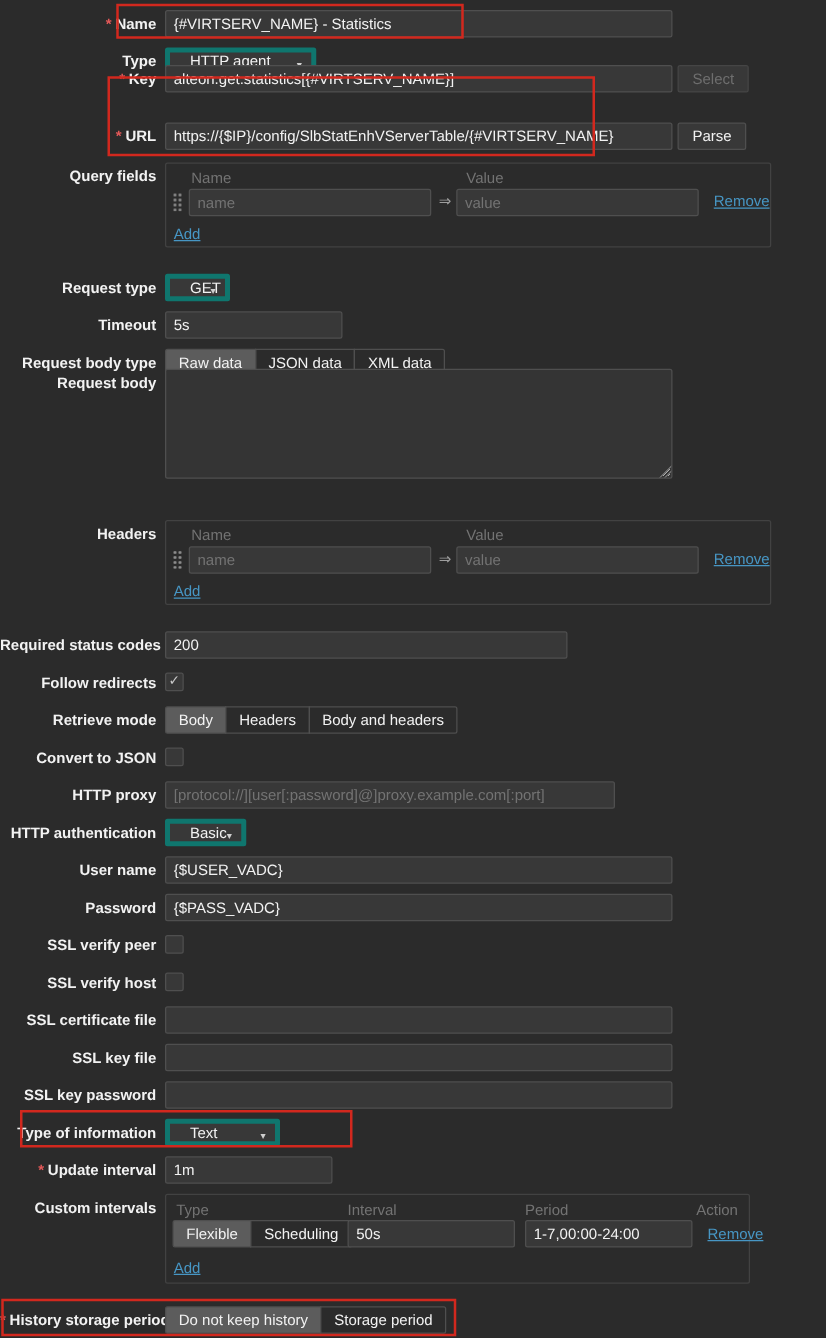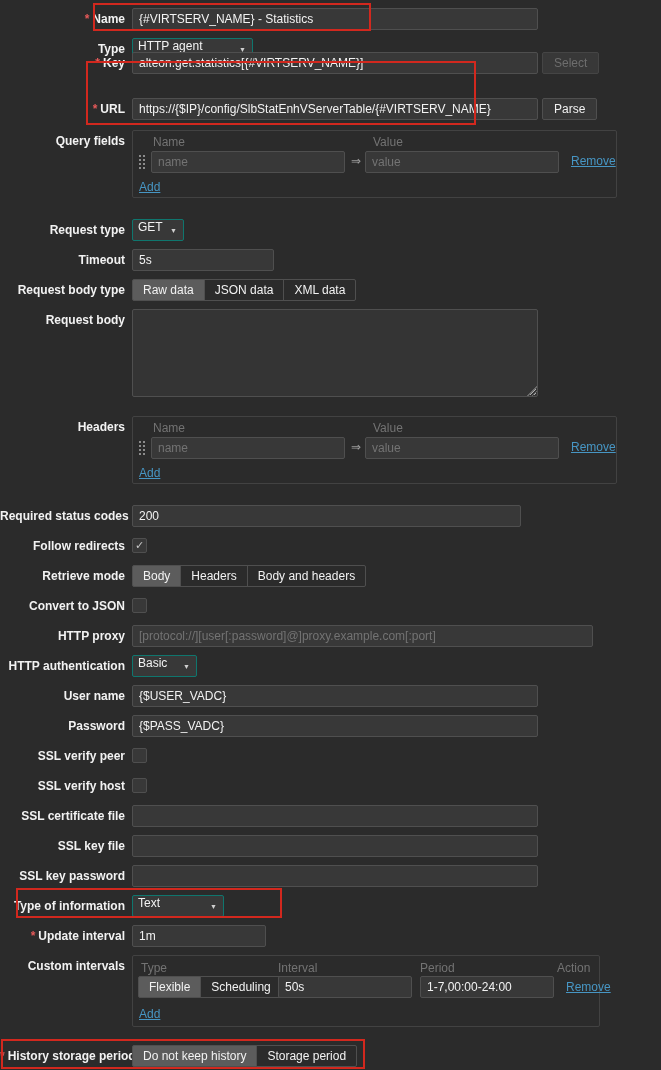--- a/index.html
+++ b/index.html
@@ -20,22 +20,22 @@
   .req { color: #e45959; margin-right: 3px; }
   .input {
     position: absolute; top: 0; height: 22px;
     background: #383838; border: 1px solid #4f4f4f; border-radius: 2px;
     color: #f2f2f2; font: 12px "Liberation Sans", sans-serif; padding: 0 6px;
     outline: none;
   }
   .input::placeholder { color: #737373; opacity: 1; }
   .select {
     position: absolute; top: 0; height: 22px;
-    background: #383838; border: 1px solid #0f766e; border-radius: 2px;
-    display: flex; align-items: flex-start; padding: 0 20px 0 5px; cursor: pointer;
+    background: #383838; border: 4px solid #0f766e; border-radius: 2px;
+    display: flex; align-items: flex-end; padding: 0 20px 0 16px; cursor: pointer;
   }
   .select .arr { position: absolute; right: 6px; top: 7px; font-size: 7px; color: #cfcfcf; }
   .btn {
     position: absolute; top: 0; height: 22px;
     background: #383838; border: 1px solid #4f4f4f; border-radius: 2px;
     color: #f2f2f2; font: 12px "Liberation Sans", sans-serif; padding: 0 11px; cursor: pointer;
   }
   .btn.disabled { color: #6e6e6e; border-color: #454545; cursor: default; }
   .seg { position: absolute; top: 0; display: flex; }
   .seg .opt {
@@ -130,21 +130,21 @@
 
 <div class="row" style="top:279px">
   <div class="label"><span>Request body type</span></div>
   <div class="seg" style="left:132px">
     <div class="opt selected">Raw data</div>
     <div class="opt">JSON data</div>
     <div class="opt">XML data</div>
   </div>
 </div>
 
-<div class="row" style="top:309px;height:68px">
+<div class="row" style="top:295px;height:68px">
   <div class="label"><span>Request body</span></div>
   <textarea class="textarea" style=""></textarea>
   <span class="resize-grip"></span>
 </div>
 
 <div class="row" style="top:416px;height:68px">
   <div class="label"><span>Headers</span></div>
   <div class="tbl" style="width:485px;height:68px">
     <span class="colhead" style="left:20px;top:4px">Name</span>
     <span class="colhead" style="left:240px;top:4px">Value</span>
@@ -152,21 +152,21 @@
     <input class="input" style="left: 18px; top: 20px; width: 194px;" placeholder="name">
     <span class="arrowglyph" style="left:218px;top:23px">⇒</span>
     <input class="input" style="left: 232px; top: 20px; width: 194px;" placeholder="value">
     <a class="link" style="left:438px;top:23px">Remove</a>
     <a class="link" style="left:6px;top:49px">Add</a>
   </div>
 </div>
 
 <div class="row" style="top:505px">
   <div class="label"><span>Required status codes</span></div>
-  <input class="input" style="left: 132px; width: 389px;" value="200">
+  <input class="input" style="left: 132px; width: 322px;" value="200">
 </div>
 
 <div class="row" style="top:535px">
   <div class="label"><span>Follow redirects</span></div>
   <span class="checkbox">
       <span>✓</span>
     </span>
 </div>
 
 <div class="row" style="top:565px">
@@ -178,21 +178,21 @@
   </div>
 </div>
 
 <div class="row" style="top:595px">
   <div class="label"><span>Convert to JSON</span></div>
   <span class="checkbox"></span>
 </div>
 
 <div class="row" style="top:625px">
   <div class="label"><span>HTTP proxy</span></div>
-  <input class="input" style="left: 132px; width: 461px;" placeholder="[protocol://][user[:password]@]proxy.example.com[:port]">
+  <input class="input" style="left: 132px; width: 360px;" placeholder="[protocol://][user[:password]@]proxy.example.com[:port]">
 </div>
 
 <div class="row" style="top:655px">
   <div class="label"><span>HTTP authentication</span></div>
   <div class="select" style="left:132px;width:65px">
     <span>Basic</span>
     <span class="arr">▼</span>
   </div>
 </div>
 

